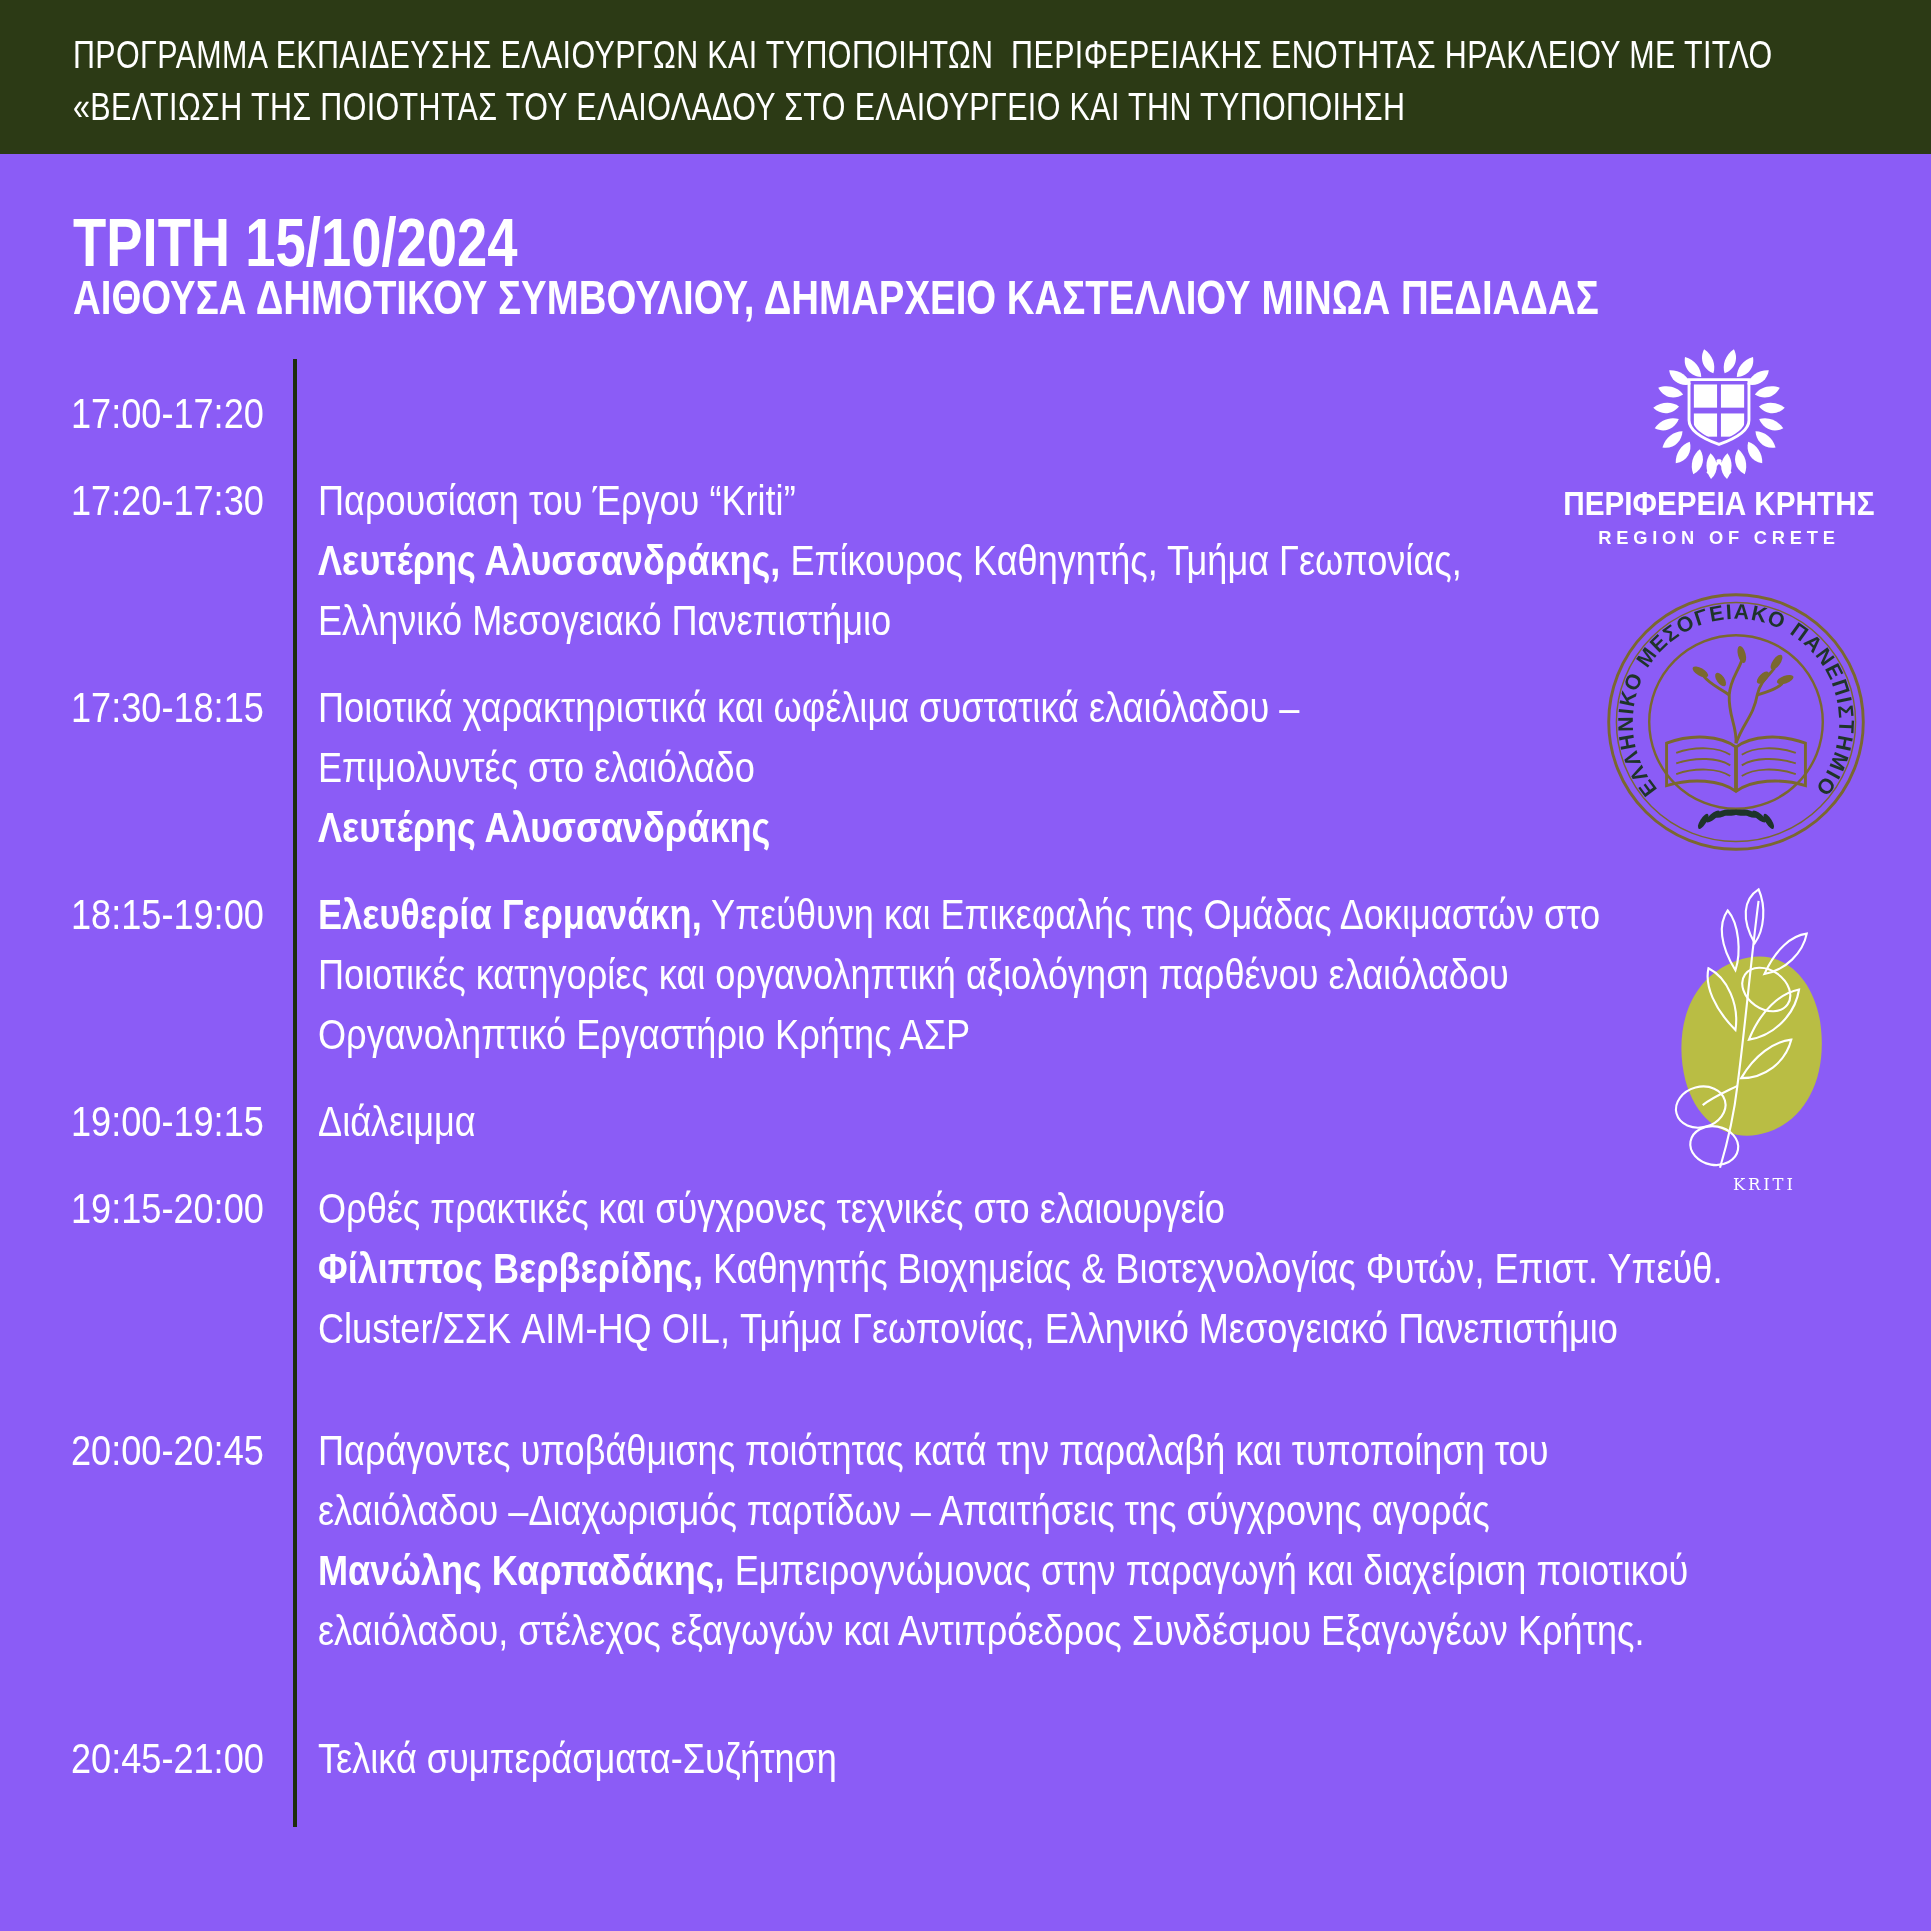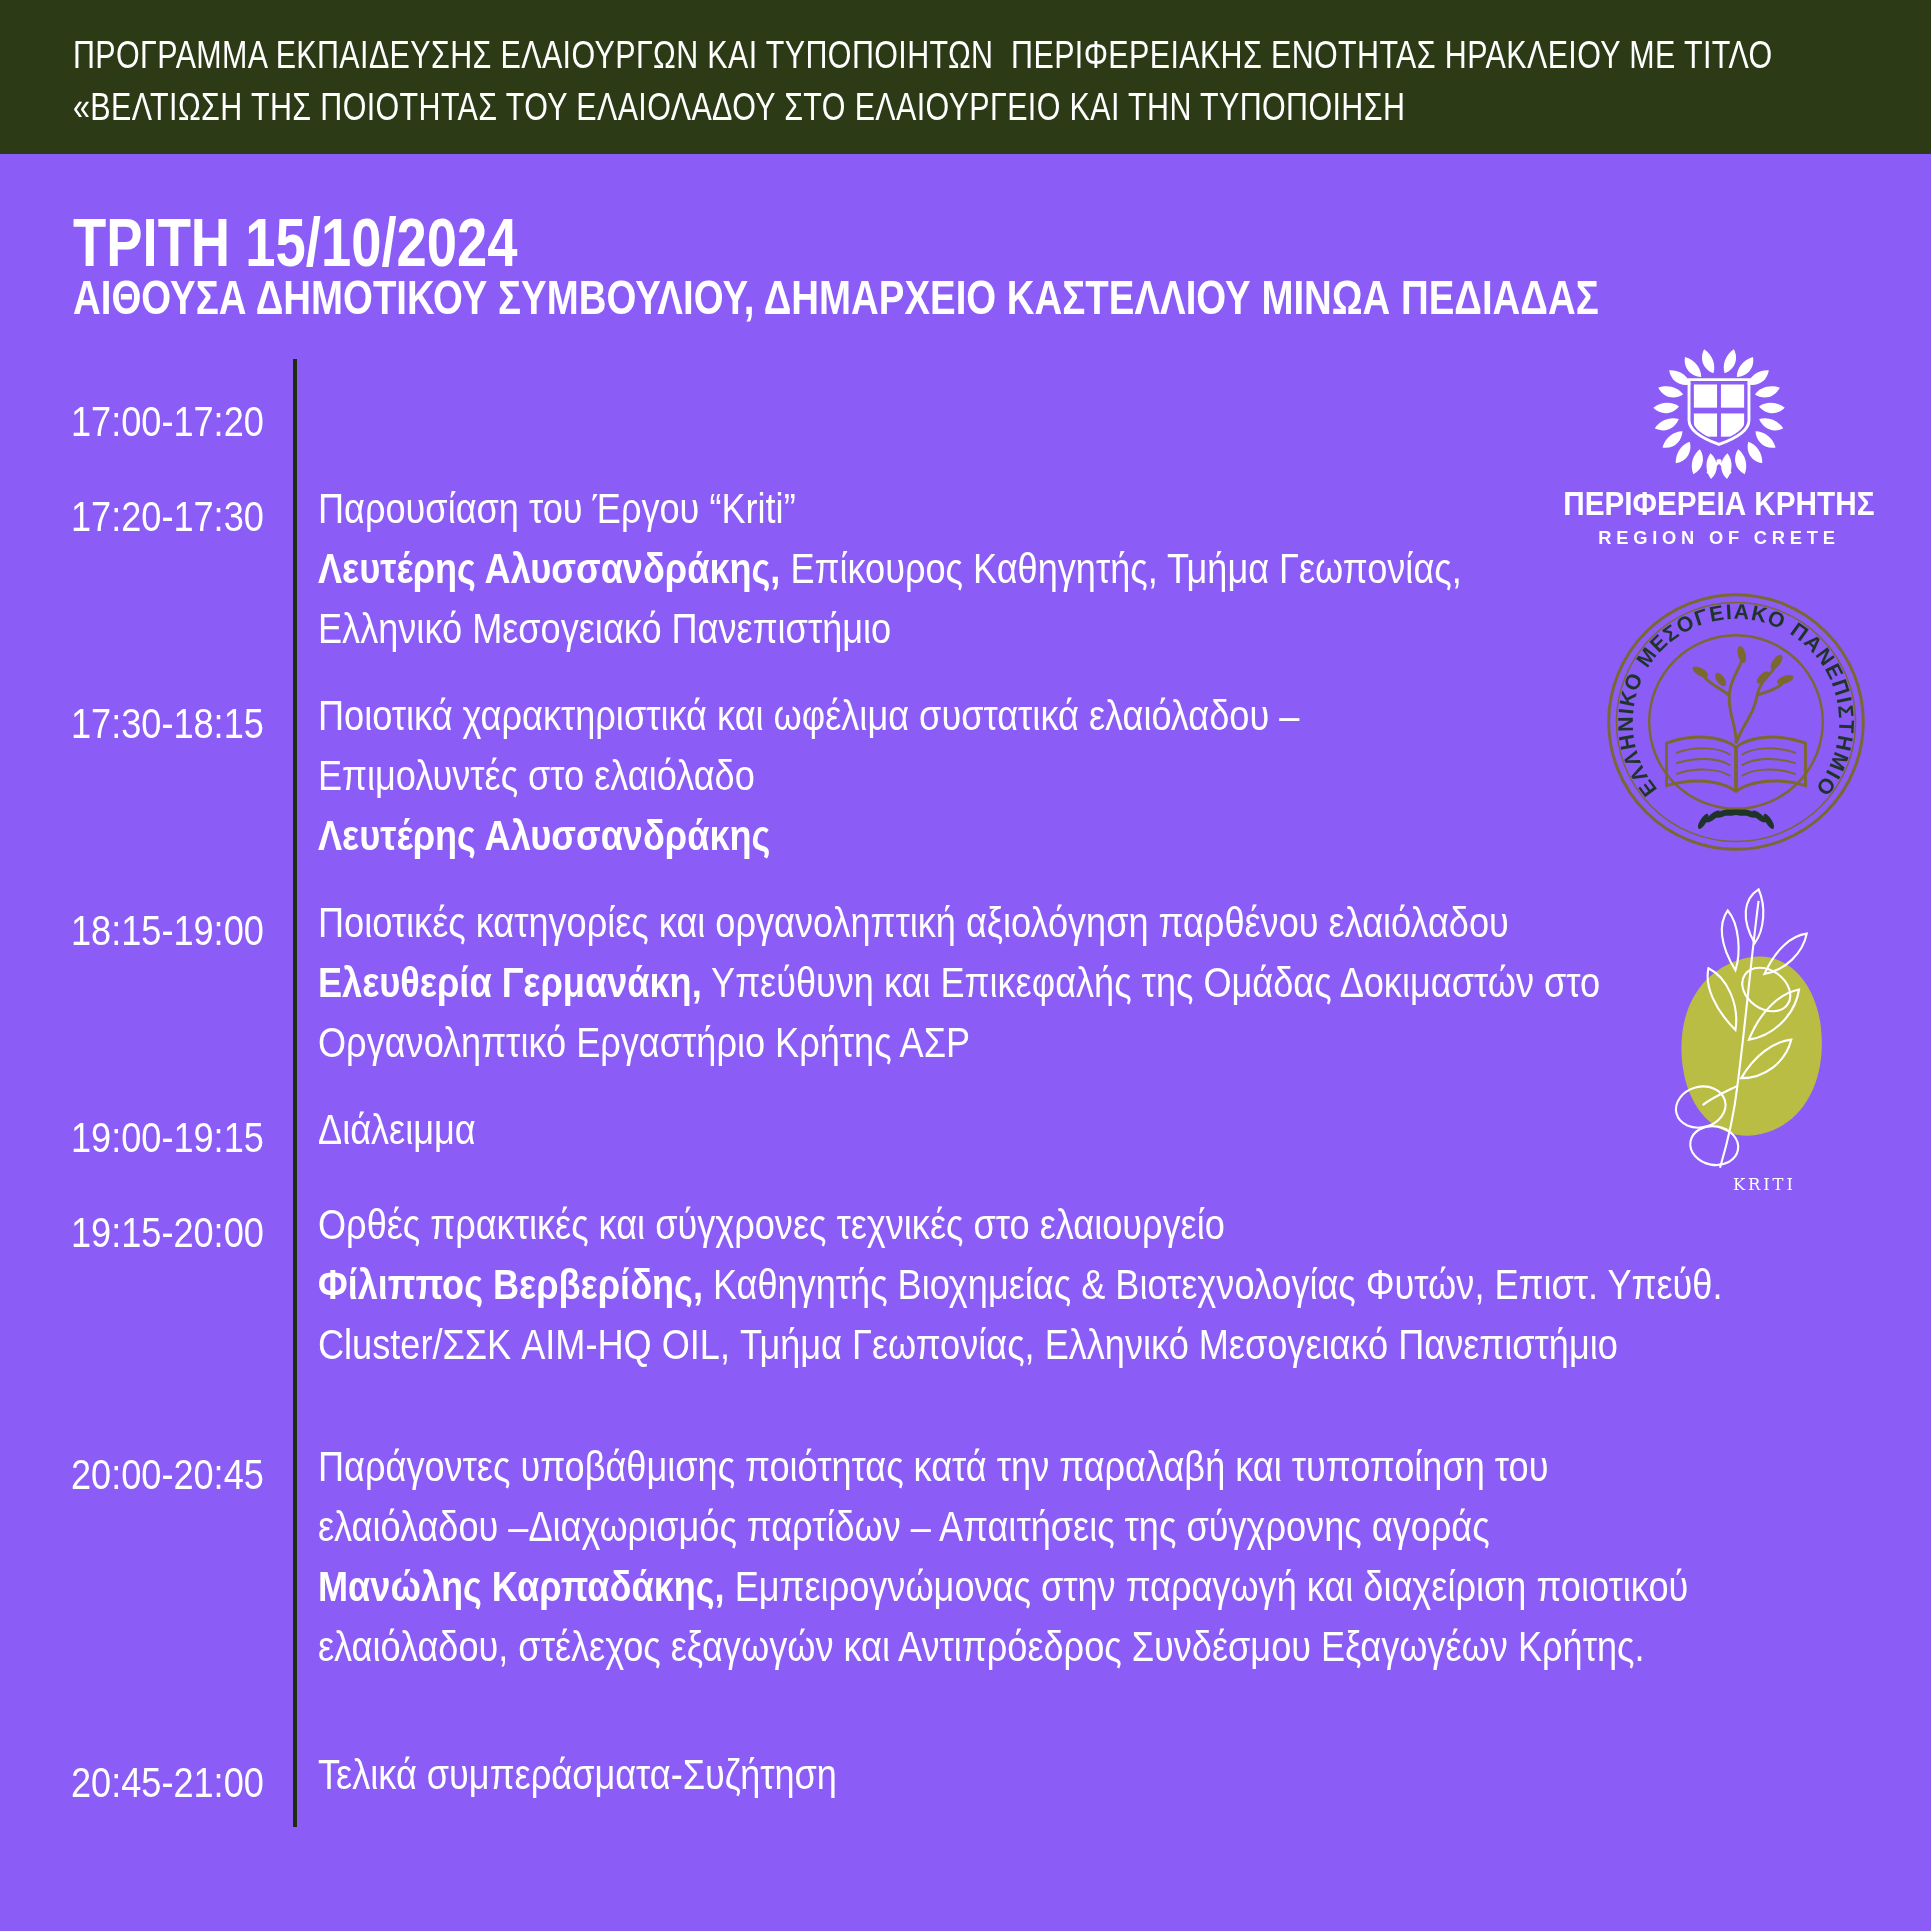--- a/index.html
+++ b/index.html
@@ -25,21 +25,21 @@
   .venue-heading  { position:absolute; left:73px; top:270px; font-size:48px; font-weight:700; }
   .date-heading .cond, .venue-heading .cond { transform:scaleX(0.8); }
 
   
   .divider { position:absolute; left:293px; top:359px; width:3.9px; height:1468px; background:#1F2D0E; }
   .schedule { position:absolute; left:0; top:384px; width:1892px; }
   .session { display:flex; margin-top:27px; }
   .session:first-child { margin-top:0; }
   .session:nth-child(7) { margin-top:62px; }
   .session:nth-child(8) { margin-top:68px; }
-  .time { flex:none; width:247px; padding-left:71px; font-size:42px; line-height:60px;margin-top:8px; }
+  .time { flex:none; width:247px; padding-left:71px; font-size:42px; line-height:60px; }
   .content { flex:1; font-size:42px; line-height:60px; }
   .seg.bold { font-weight:700; }
 
   
   .region-logo { position:absolute; left:1545px; top:340px; width:348px; text-align:center; }
   .region-logo svg { display:block; margin:0 auto; }
   .region-title { font-size:33px; font-weight:700; margin-top:0px; }
   .region-sub   { font-size:18.3px; font-weight:700; letter-spacing:4.8px; margin-top:3.9px; }
 
   
@@ -78,22 +78,22 @@
         <div class="time"><span class="cond">17:30-18:15</span></div>
         <div class="content">
           <div class="line"><span class="cond"><span class="seg">Ποιοτικά χαρακτηριστικά και ωφέλιμα συστατικά ελαιόλαδου –</span></span></div>
           <div class="line"><span class="cond"><span class="seg">Επιμολυντές στο ελαιόλαδο</span></span></div>
           <div class="line"><span class="cond"><span class="seg bold">Λευτέρης Αλυσσανδράκης</span></span></div>
         </div>
       </div>
       <div class="session">
         <div class="time"><span class="cond">18:15-19:00</span></div>
         <div class="content">
+          <div class="line"><span class="cond"><span class="seg bold">Ελευθερία Γερμανάκη,</span><span class="seg"> Υπεύθυνη και Επικεφαλής της Ομάδας Δοκιμαστών στο</span></span></div>
           <div class="line"><span class="cond"><span class="seg">Ποιοτικές κατηγορίες και οργανοληπτική αξιολόγηση παρθένου ελαιόλαδου</span></span></div>
-          <div class="line"><span class="cond"><span class="seg bold">Ελευθερία Γερμανάκη,</span><span class="seg"> Υπεύθυνη και Επικεφαλής της Ομάδας Δοκιμαστών στο</span></span></div>
           <div class="line"><span class="cond"><span class="seg">Οργανοληπτικό Εργαστήριο Κρήτης ΑΣΡ</span></span></div>
         </div>
       </div>
       <div class="session">
         <div class="time"><span class="cond">19:00-19:15</span></div>
         <div class="content">
           <div class="line"><span class="cond"><span class="seg">Διάλειμμα</span></span></div>
         </div>
       </div>
       <div class="session">

